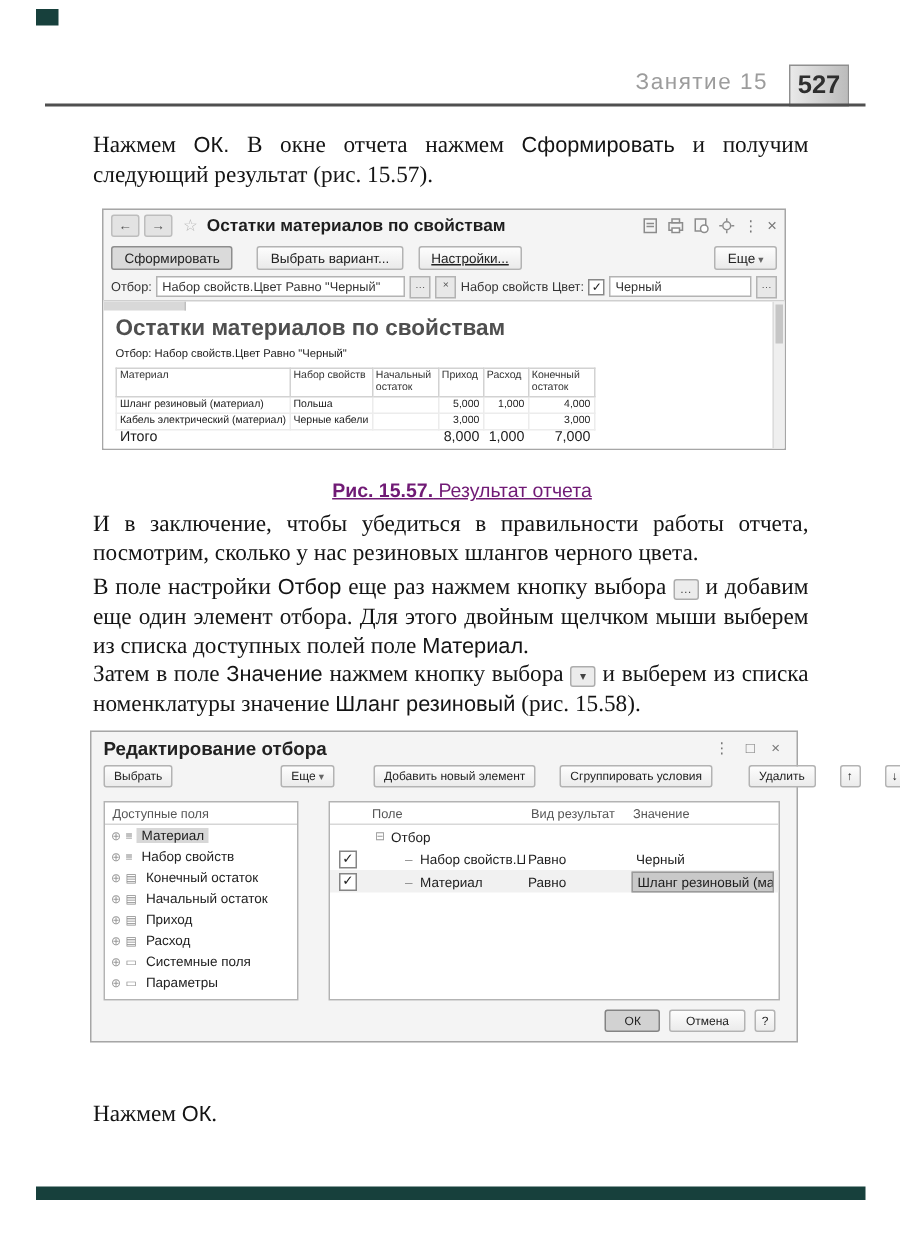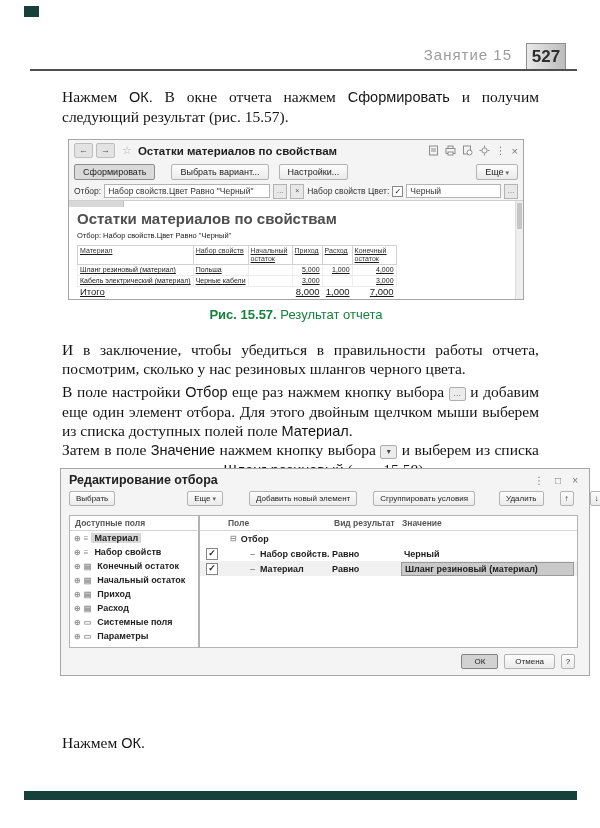--- a/index.html
+++ b/index.html
@@ -18,21 +18,21 @@
 
   
   .bt { position:absolute; left:62px; width:477px; margin:0; font:15.5px/19px "Liberation Serif", serif;
         color:#141414; text-align:justify; }
   .ui { font-family:"Liberation Sans", sans-serif; font-size:14.5px; }
   .inline-btn { display:inline-block; width:15px; height:12px; background:#ececec; border:1px solid #adadad;
         border-radius:2px; font:8px/11px "Liberation Sans", sans-serif; color:#444; text-align:center;
         vertical-align:1px; }
 
   
-  .cap { position:absolute; margin:0; text-align:center; font:13px "Liberation Sans", sans-serif; color:#15803d; }
+  .cap { position:absolute; margin:12px; text-align:center; font:13px "Liberation Sans", sans-serif; color:#701a75;text-decoration:underline; }
   .cap .b { font-weight:bold; }
   #cap1 { left:68px; top:307px; width:456px; }
   #cap2 { left:60px; top:701px; width:472px; }
 
   
   .win { position:absolute; background:#f4f4f4; border:1px solid #a6a6a6;
          font-family:"Liberation Sans", sans-serif; color:#222; box-sizing:border-box; }
 
   
   #fig1 { left:68px; top:139px; width:456px; height:161px; }
@@ -41,61 +41,61 @@
           font:9px/12px "Liberation Sans", sans-serif; text-align:center; color:#555; }
   .star { color:#b5b5b5; font-size:11px; margin-left:4px; }
   .wtitle { font-weight:bold; font-size:11.5px; margin-left:3px; color:#1e1e1e; white-space:nowrap; }
   .tbicons { margin-left:auto; display:flex; align-items:center; gap:6px; color:#8c8c8c; }
   .vdots { font-size:10px; color:#777; }
   .xclose { font-size:11px; color:#777; }
   .toolbar1 { display:flex; align-items:center; height:21px; padding:0 5px; }
   .b1 { font:9px "Liberation Sans", sans-serif; padding:2px 8px; border:1px solid #b3b3b3; border-radius:2px;
         background:linear-gradient(#fdfdfd,#eaeaea); color:#222; white-space:nowrap; }
   .b1.pressed { background:#dadada; border-color:#8d8d8d; }
-  .m1 { margin-left:16px; } .m2 { margin-left:10px; }
+  .m1 { margin-left:16px; } .m2 { margin-left:10px;text-decoration:underline; }
   .more { margin-left:auto; }
   .caret { font-size:7px; color:#666; margin-left:2px; }
   .filterbar { display:flex; align-items:center; height:18px; padding:0 5px; gap:3px;
                font-size:8.5px; color:#333; white-space:nowrap; }
   .finput { background:#fff; border:1px solid #b3b3b3; height:12px; line-height:12px; padding:0 3px;
             font-size:8.5px; overflow:hidden; box-sizing:content-box; }
   .finput.w1 { width:158px; }
   .finput.grow { flex:1; }
   .minib { width:12px; height:13px; background:#e8e8e8; border:1px solid #b3b3b3; font-size:7px;
            line-height:12px; text-align:center; color:#555; }
   .cb1 { width:9px; height:9px; border:1px solid #888; background:#fff; font-size:8px; line-height:9px;
          text-align:center; color:#222; }
   .rbody { position:relative; height:98px; background:#fff; border-top:1px solid #cfcfcf; overflow:hidden; }
   .sheettab { position:absolute; left:0; top:0; width:54px; height:6px; background:#d8d8d8;
               border-right:1px solid #bfbfbf; }
   .rheading { margin:9px 0 0 8px; font-size:15px; font-weight:bold; color:#4f4f4f; }
   .rfline { margin:4px 0 0 8px; font-size:7.5px; color:#1a1a1a; }
   .rtable { margin:5px 0 0 8px; border-collapse:collapse; table-layout:fixed; font-size:7px;
-            line-height:8px; color:#1a1a1a;text-decoration:underline; }
+            line-height:8px; color:#1a1a1a; }
   .rtable th { font-weight:normal; text-align:left; border:1px solid #d2d2d2; padding:1px 2px;
                vertical-align:top; color:#333; }
   .rtable td { padding:1px 2px; border:1px solid #ececec; overflow:hidden; white-space:nowrap; }
   .rtable td.num { text-align:right; }
   .rtable tr.total td { font-size:9.5px; border-color:transparent; }
   .rscroll { position:absolute; right:0; top:0; width:7px; height:98px; background:#efefef;
              border-left:1px solid #dcdcdc; }
   .rthumb { margin:2px 0 0 1px; width:5px; height:26px; background:#c6c6c6; }
 
   
-  #fig2 { left:60px; top:468px; width:530px; height:208px; }
+  #fig2 { left:60px; top:487px; width:472px; height:208px; }
   .dtb { display:flex; align-items:center; height:22px; padding:0 11px 0 8px; }
   .dtitle { font-weight:bold; font-size:12.5px; }
   .dctrl { margin-left:auto; display:flex; gap:11px; color:#777; font-size:10px; align-items:center; }
   .dtoolbar { display:flex; align-items:flex-start; height:22px; padding:0 11px 0 8px; gap:16px; }
   .b2 { font:8px "Liberation Sans", sans-serif; padding:2px 6px; border:1px solid #b3b3b3;
         border-radius:2px; background:linear-gradient(#fdfdfd,#ebebeb); color:#222; white-space:nowrap; }
   .b2.arrow { padding:2px 4px; }
   .gapL { margin-left:56px; } .gapM { margin-left:10px; } .gapS { margin-left:8px; }
   .dmore { margin-left:auto; }
-  .dmain { position:absolute; top:46px; left:8px; right:11px; bottom:27px; display:flex; gap:0;font-weight:bold; }
+  .dmain { position:absolute; top:46px; left:8px; right:11px; bottom:27px; display:flex; gap:20px; }
   .fpanel { width:128px; background:#fff; border:1px solid #b3b3b3; overflow:hidden; }
   .fph { height:14px; line-height:14px; padding-left:5px; color:#555; font-size:8.5px;
          border-bottom:1px solid #d5d5d5; }
   .titem { display:flex; align-items:center; gap:3px; height:14px; padding-left:4px; font-size:9px; }
   .texp { color:#9a9a9a; font-size:8px; } .ticon { color:#8a8a8a; font-size:8px; }
   .tlabel { padding:0 3px; }
   .titem.sel .tlabel { background:#d7d7d7; }
   .cpanel { flex:1; background:#fff; border:1px solid #b3b3b3; overflow:hidden; }
   .crow { display:grid; grid-template-columns:24px 106px 68px 1fr; align-items:center; height:15px;
           font-size:9px; color:#1d1d1d; }

